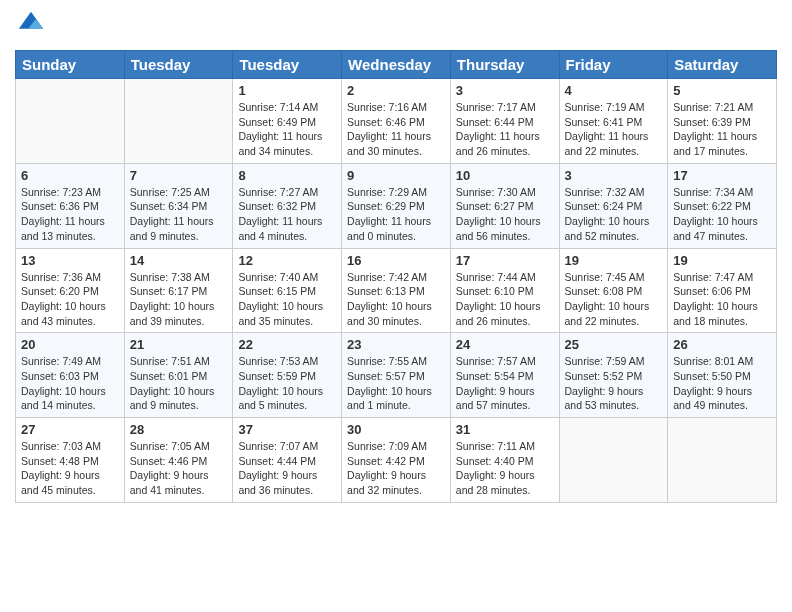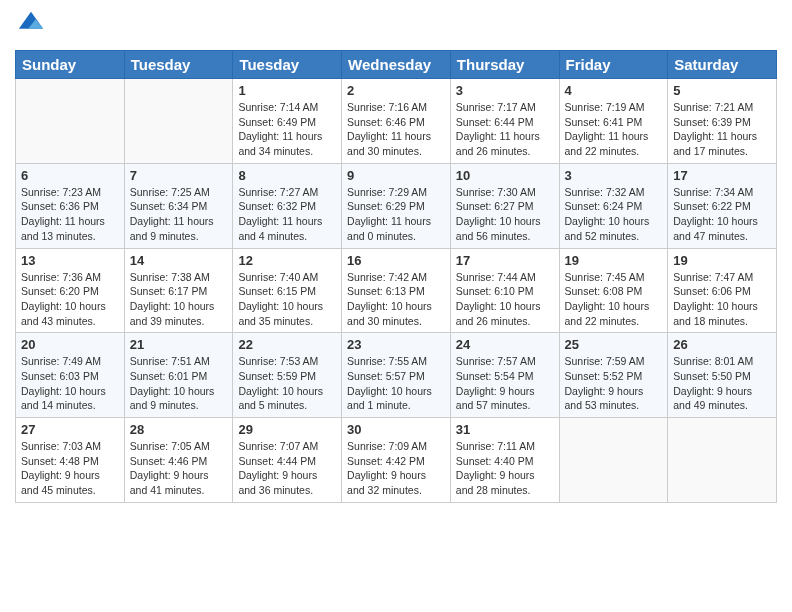--- a/index.html
+++ b/index.html
@@ -247,21 +247,21 @@
         <tr>
           <td>
             <span class="day-num">27</span>
             <div class="day-info">Sunrise: 7:03 AM<br>Sunset: 4:48 PM<br>Daylight: 9 hours and 45 minutes.</div>
           </td>
           <td>
             <span class="day-num">28</span>
             <div class="day-info">Sunrise: 7:05 AM<br>Sunset: 4:46 PM<br>Daylight: 9 hours and 41 minutes.</div>
           </td>
           <td>
-            <span class="day-num">29</span>
+            <span class="day-num">37</span>
             <div class="day-info">Sunrise: 7:07 AM<br>Sunset: 4:44 PM<br>Daylight: 9 hours and 36 minutes.</div>
           </td>
           <td>
             <span class="day-num">30</span>
             <div class="day-info">Sunrise: 7:09 AM<br>Sunset: 4:42 PM<br>Daylight: 9 hours and 32 minutes.</div>
           </td>
           <td>
             <span class="day-num">31</span>
             <div class="day-info">Sunrise: 7:11 AM<br>Sunset: 4:40 PM<br>Daylight: 9 hours and 28 minutes.</div>
           </td>

